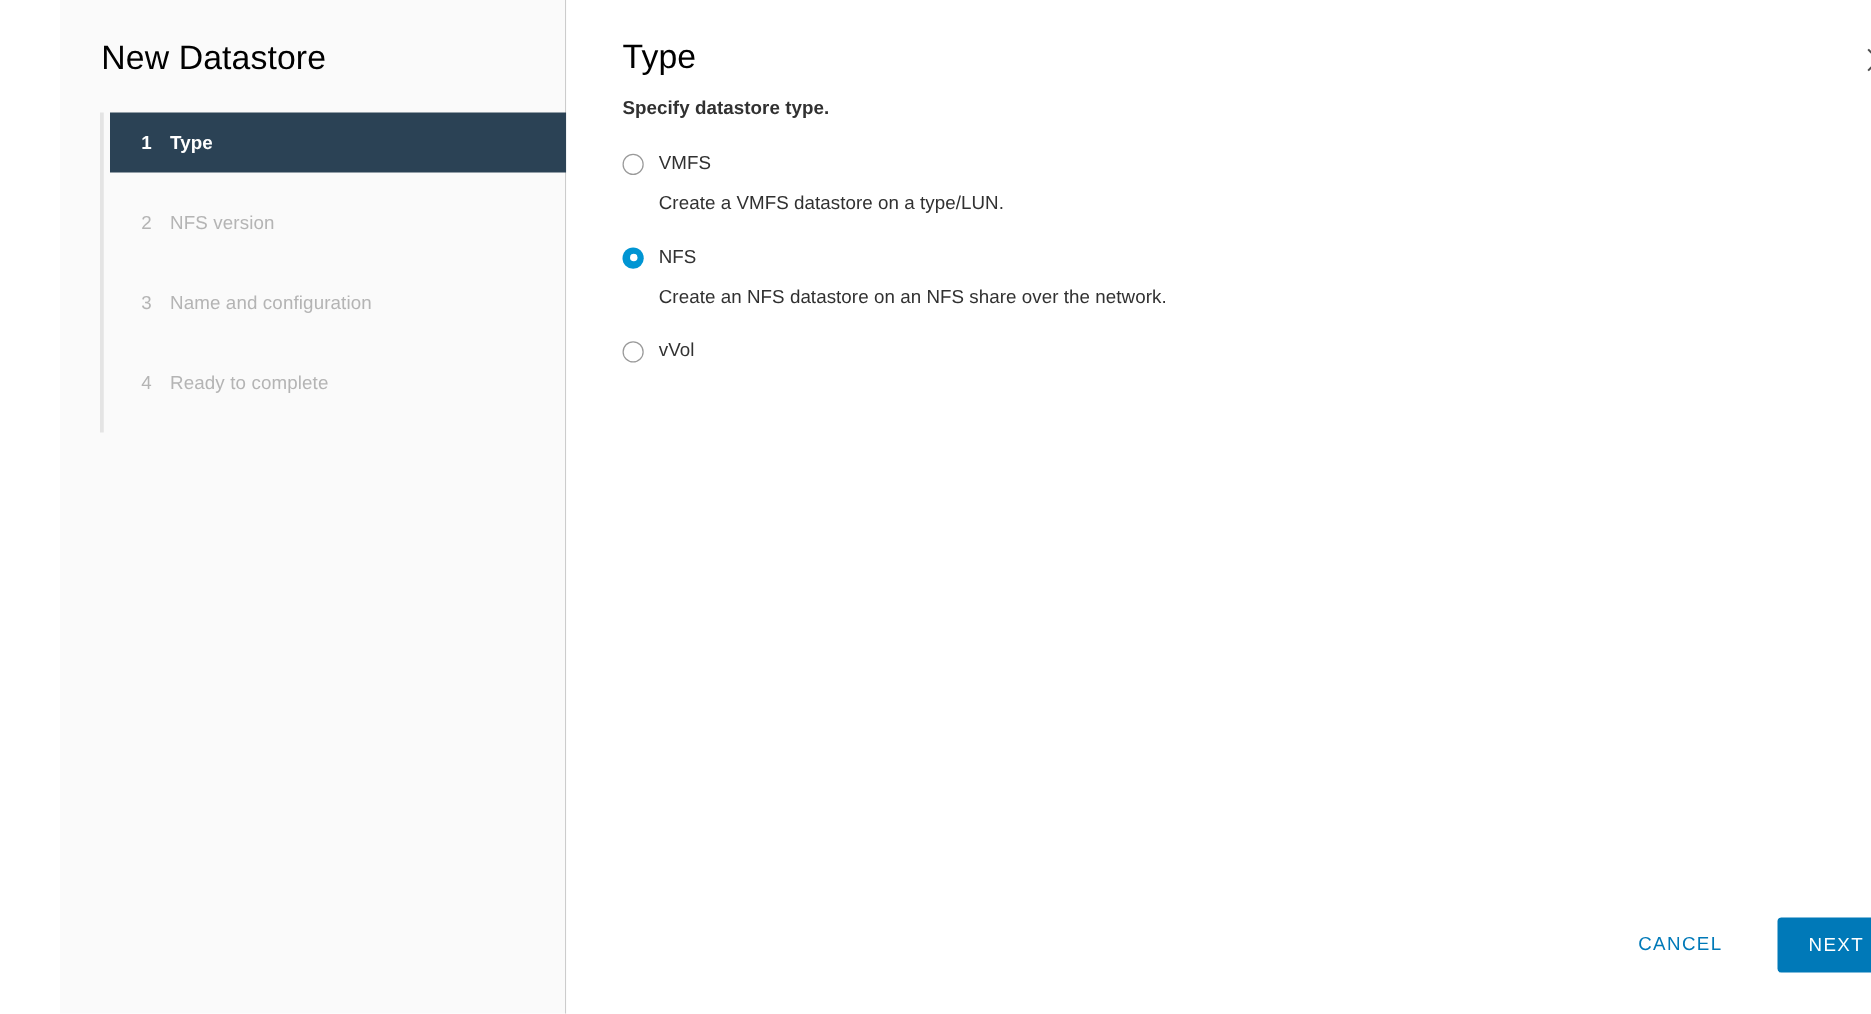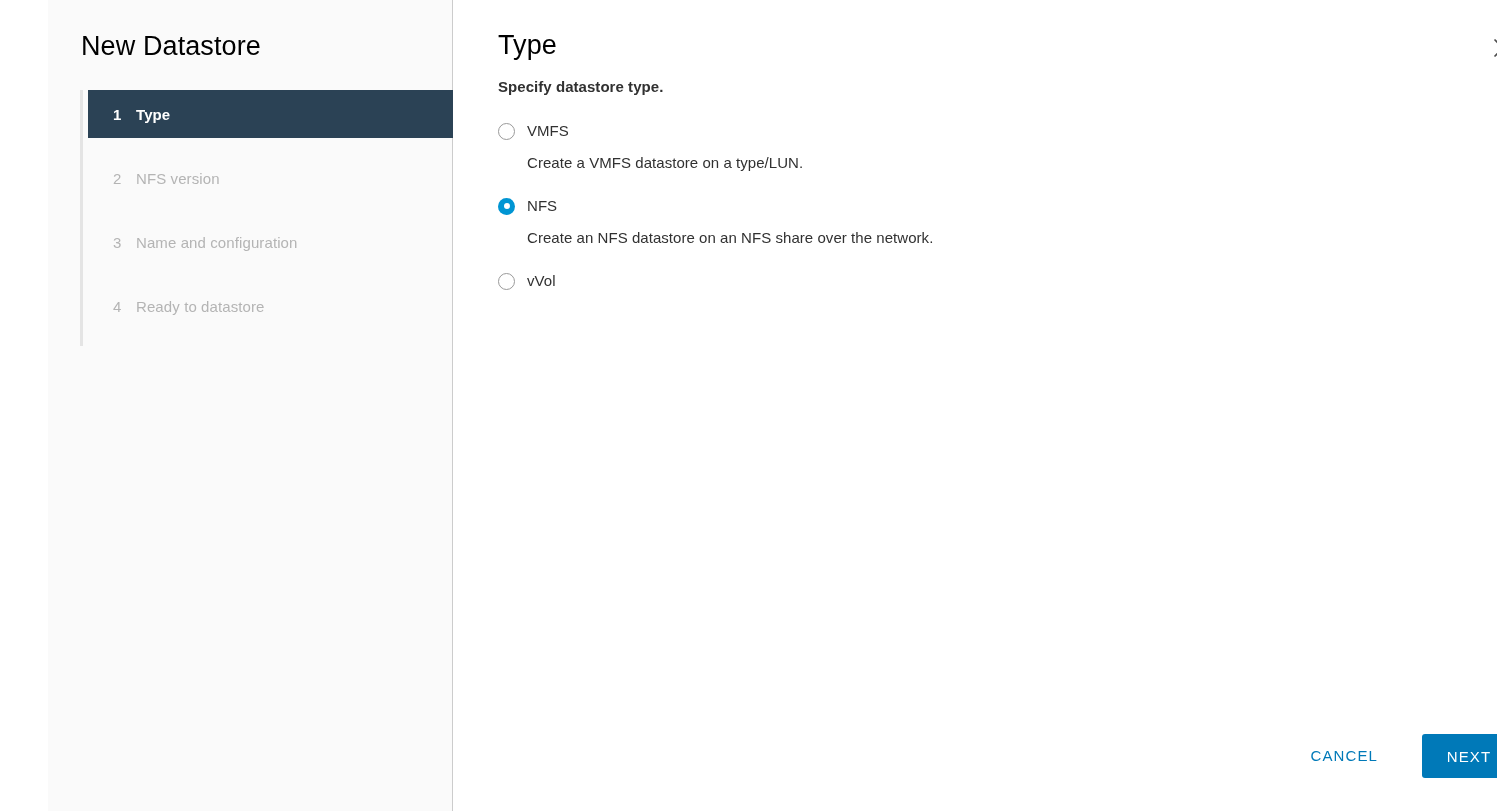--- a/index.html
+++ b/index.html
@@ -278,21 +278,21 @@
         <span class="step-label">NFS version</span>
       </div>
 
       <div class="step">
         <span class="step-num">3</span>
         <span class="step-label">Name and configuration</span>
       </div>
 
       <div class="step">
         <span class="step-num">4</span>
-        <span class="step-label">Ready to datastore</span>
+        <span class="step-label">Ready to complete</span>
       </div>
     </nav>
   </aside>
 
   <section class="main">
 
     <button class="close-btn">
       <span>
         <svg width="22" height="22" viewBox="0 0 22 22" aria-hidden="true">
           <line x1="2.5" y1="2.5" x2="19.5" y2="19.5" stroke="#4d4d4d" stroke-width="1.6"></line>

